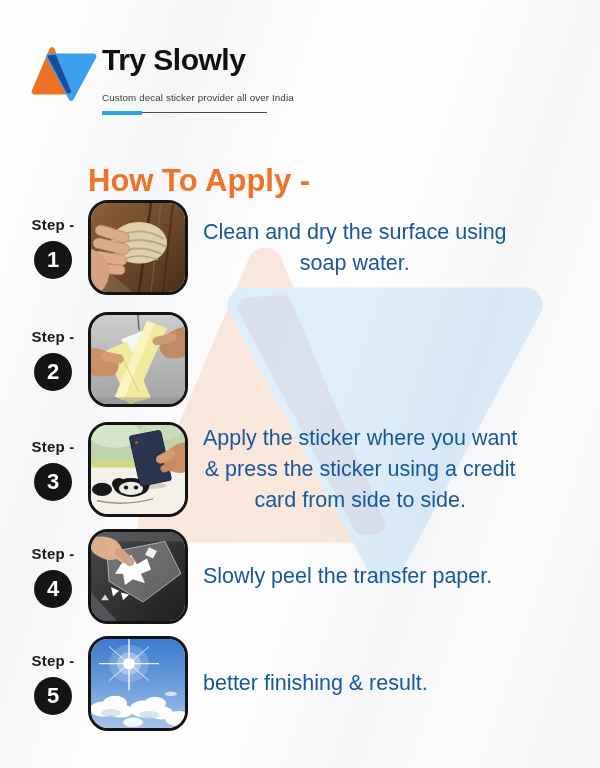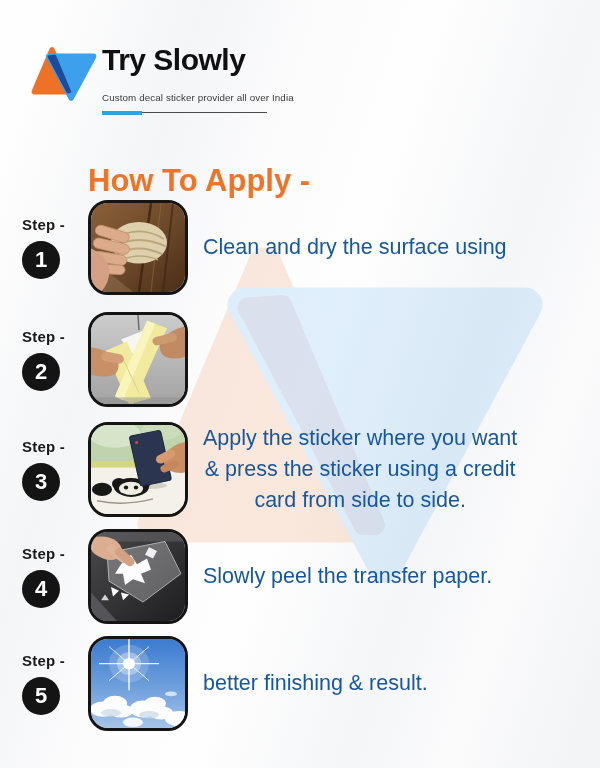--- a/index.html
+++ b/index.html
@@ -20,21 +20,21 @@
   .brand{position:absolute;left:102px;top:44px;}
   .brand-title{font-size:30px;font-weight:700;color:#101010;letter-spacing:-.5px;line-height:32px;}
   .brand-tagline{font-size:9.8px;color:#3a3a3a;margin-top:16px;letter-spacing:.1px;}
   .brand-underline{display:flex;align-items:center;width:165px;margin-top:8px;}
   .brand-underline .seg-accent{width:40px;height:3.5px;background:#2aa5e0;}
   .brand-underline .seg-line{flex:1;height:1.2px;background:#4a4a4a;}
   
   .heading{position:absolute;left:88px;top:143px;font-size:31px;font-weight:700;color:#ee7428;line-height:36px;margin-top:20px;}
   
   .step-row{position:absolute;left:22px;display:flex;align-items:center;height:95px;}
-  .step-head{width:62px;display:flex;flex-direction:column;align-items:flex-start;gap:8px;flex:0 0 62px;}
+  .step-head{width:62px;display:flex;flex-direction:column;align-items:center;gap:8px;flex:0 0 62px;}
   .step-label{font-size:15px;font-weight:700;color:#1a1a1a;letter-spacing:.2px;}
   .step-circle{width:38px;height:38px;border-radius:50%;background:#141414;display:flex;align-items:center;justify-content:center;}
   .step-circle span{color:#ffffff;font-size:22px;font-weight:700;line-height:1;}
   .photo-frame{
     box-sizing:border-box;width:100px;height:95px;margin-left:4px;flex:0 0 100px;
     border:3px solid #141414;border-radius:20px;overflow:hidden;background:#ddd;
   }
   .photo-frame svg{display:block;width:100%;height:100%;}
   .step-text{margin-left:15px;font-size:21.5px;color:#17579c;line-height:31px;white-space:nowrap;text-align:center;}
 </style>
@@ -102,20 +102,21 @@
           <rect x="4" y="27" width="35" height="11" rx="5.5" transform="rotate(18 21 32)"></rect>
           <rect x="2" y="40" width="37" height="11" rx="5.5" transform="rotate(14 20 45)"></rect>
           <rect x="2" y="53" width="34" height="11" rx="5.5" transform="rotate(10 19 58)"></rect>
           <rect x="6" y="65" width="28" height="10" rx="5" transform="rotate(4 20 70)"></rect>
         </g>
         <path d="M0,48 Q14,54 18,68 Q20,82 10,94 L0,94 Z" fill="#d5a083"></path>
       </svg>
     </div>
     <div class="step-text">
       <div>Clean and dry the surface using</div>
+      <div>soap water.</div>
     </div>
   </div>
 
   <div class="step-row" style="top:312px">
     <div class="step-head">
       <div class="step-label">Step -</div>
       <div class="step-circle">
         <span>2</span>
       </div>
     </div>

